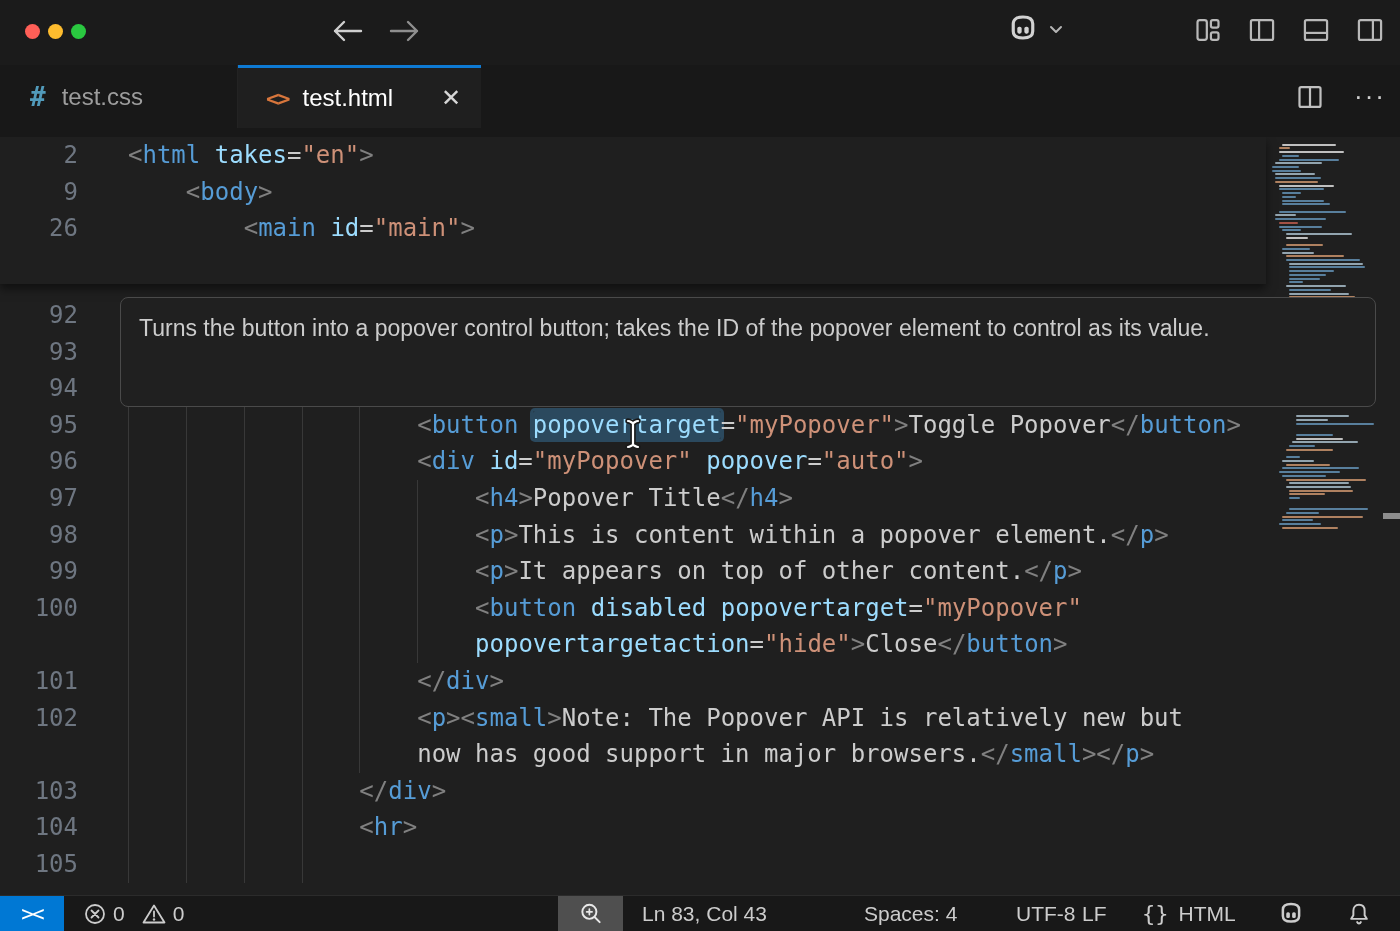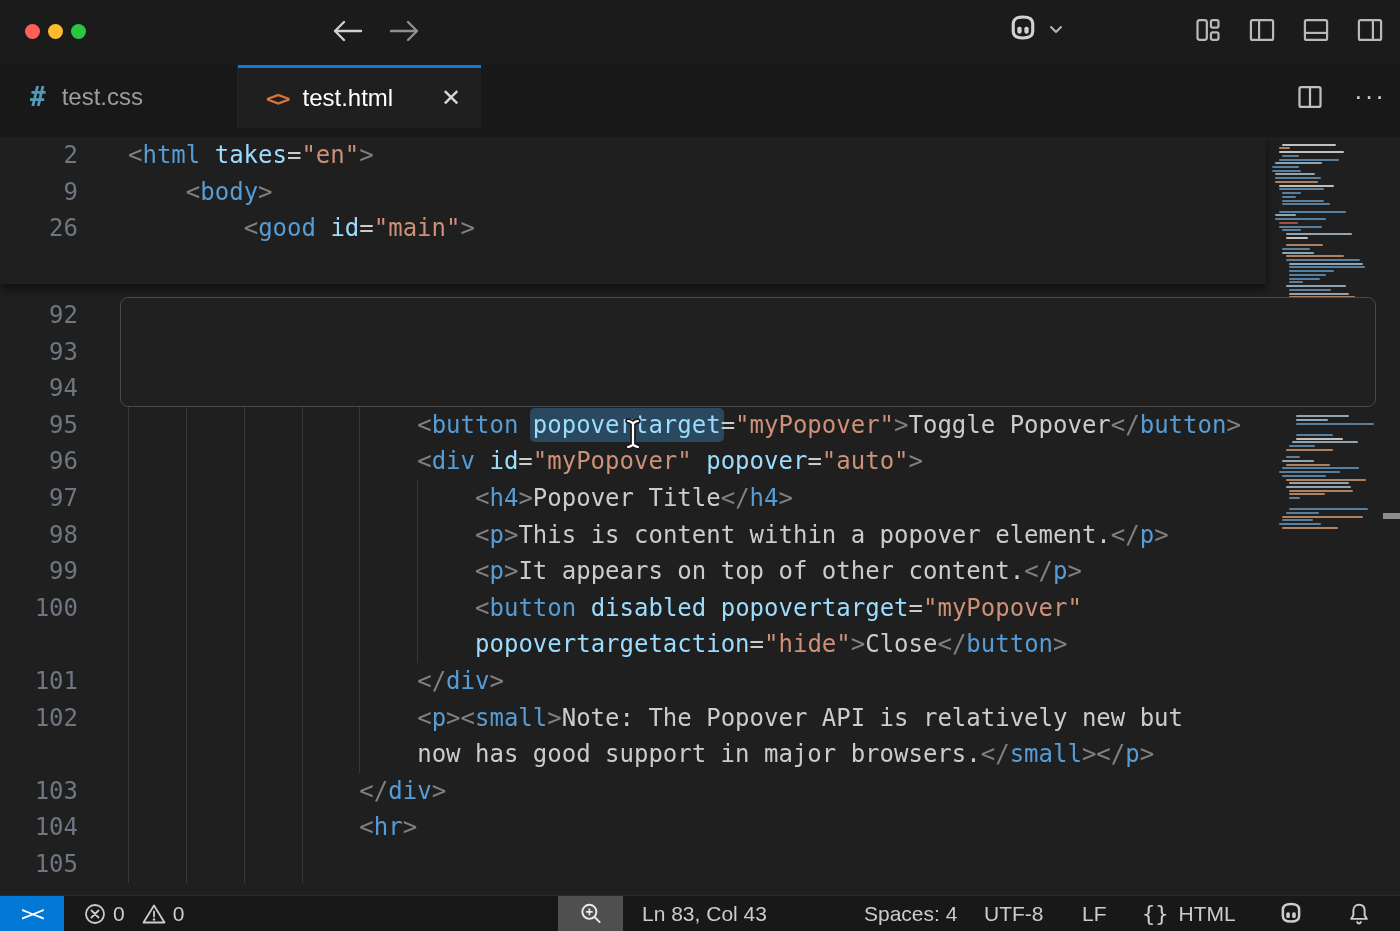--- a/index.html
+++ b/index.html
@@ -61,21 +61,21 @@
 
   
   .statusbar { position:relative; height:36px; background:#181818; border-top:1px solid #2b2b2b;
                color:#cccccc; font-size:21px; }
   .sb-item { position:absolute; top:0; height:35px; display:flex; align-items:center; gap:8px; white-space:nowrap; }
   .sb-remote { left:0; width:64px; background:#0078d4; color:#ffffff; justify-content:center;
                font-family:"DejaVu Sans Mono",monospace; font-size:21px; letter-spacing:-2px; }
   .sb-problems { left:83px; gap:6px; }
   .sb-problems .num { margin-right:10px; }
   .sb-zoom { left:558px; width:65px; background:#4f4f4f; justify-content:center; }
-  .sb-cursor { left:642px; } .sb-spaces { left:864px; } .sb-enc { left:984px; }
+  .sb-cursor { left:642px; } .sb-spaces { left:864px; } .sb-enc { left:1016px; }
   .sb-eol { left:1082px; } .sb-lang { left:1142px; gap:10px; }
   .sb-copilot { left:1276px; } .sb-bell { left:1346px; }
   .brace { font-family:"DejaVu Sans Mono",monospace; font-size:22px; }
   svg { display:block; }
 </style>
 </head>
 <body>
 
 <div class="window">
 
@@ -271,24 +271,25 @@
         <div class="crow" style="top: 562.6px;"><span class="guide" style="left: 128px;"></span><span class="guide" style="left: 185.84px;"></span><span class="guide" style="left: 243.68px;"></span><span class="guide" style="left: 301.52px;"></span><span class="guide" style="left: 359.36px;"></span><span class="ln">102</span><span class="codespan" style="left: 417.2px;"><span class="tok-p">&lt;</span><span class="tok-t">p</span><span class="tok-p">&gt;</span><span class="tok-p">&lt;</span><span class="tok-t">small</span><span class="tok-p">&gt;</span><span class="tok-d">Note: The Popover API is relatively new but</span></span></div>
         <div class="crow" style="top: 599.2px;"><span class="guide" style="left: 128px;"></span><span class="guide" style="left: 185.84px;"></span><span class="guide" style="left: 243.68px;"></span><span class="guide" style="left: 301.52px;"></span><span class="guide" style="left: 359.36px;"></span><span class="ln"></span><span class="codespan" style="left: 417.2px;"><span class="tok-d">now has good support in major browsers.</span><span class="tok-p">&lt;/</span><span class="tok-t">small</span><span class="tok-p">&gt;</span><span class="tok-p">&lt;/</span><span class="tok-t">p</span><span class="tok-p">&gt;</span></span></div>
         <div class="crow" style="top: 635.8px;"><span class="guide" style="left: 128px;"></span><span class="guide" style="left: 185.84px;"></span><span class="guide" style="left: 243.68px;"></span><span class="guide" style="left: 301.52px;"></span><span class="ln">103</span><span class="codespan" style="left: 359.36px;"><span class="tok-p">&lt;/</span><span class="tok-t">div</span><span class="tok-p">&gt;</span></span></div>
         <div class="crow" style="top: 672.4px;"><span class="guide" style="left: 128px;"></span><span class="guide" style="left: 185.84px;"></span><span class="guide" style="left: 243.68px;"></span><span class="guide" style="left: 301.52px;"></span><span class="ln">104</span><span class="codespan" style="left: 359.36px;"><span class="tok-p">&lt;</span><span class="tok-t">hr</span><span class="tok-p">&gt;</span></span></div>
         <div class="crow" style="top: 709px;"><span class="guide" style="left: 128px;"></span><span class="guide" style="left: 185.84px;"></span><span class="guide" style="left: 243.68px;"></span><span class="guide" style="left: 301.52px;"></span><span class="ln">105</span></div>
       </div>
 
     <div class="sticky" id="sticky-rows">
         <div class="crow" style="top: 0px;"><span class="ln">2</span><span class="codespan" style="left: 128px;"><span class="tok-p">&lt;</span><span class="tok-t">html</span><span class="tok-d"> </span><span class="tok-a">takes</span><span class="tok-d">=</span><span class="tok-s">"en"</span><span class="tok-p">&gt;</span></span></div>
         <div class="crow" style="top: 36.6px;"><span class="ln">9</span><span class="codespan" style="left: 185.84px;"><span class="tok-p">&lt;</span><span class="tok-t">body</span><span class="tok-p">&gt;</span></span></div>
-        <div class="crow" style="top: 73.2px;"><span class="ln">26</span><span class="codespan" style="left: 243.68px;"><span class="tok-p">&lt;</span><span class="tok-t">good</span><span class="tok-d"> </span><span class="tok-a">id</span><span class="tok-d">=</span><span class="tok-s">"main"</span><span class="tok-p">&gt;</span></span></div>
+        <div class="crow" style="top: 73.2px;"><span class="ln">26</span><span class="codespan" style="left: 243.68px;"><span class="tok-p">&lt;</span><span class="tok-t">main</span><span class="tok-d"> </span><span class="tok-a">id</span><span class="tok-d">=</span><span class="tok-s">"main"</span><span class="tok-p">&gt;</span></span></div>
       </div>
 
     <div class="hover-tip">
+      <div class="tip-l1">Turns the button into a popover control button; takes the ID of the popover element to control as its value.</div>
     </div>
 
     <svg class="ibeam" width="20" height="34" viewBox="0 0 20 34">
       <g stroke="#1a1a1a" stroke-width="5.5" fill="none" stroke-linecap="round">
         <path d="M5 4 C7.5 4 8.8 6 10 6 C11.2 6 12.5 4 15 4"></path>
         <path d="M10 6 V28"></path>
         <path d="M5 30 C7.5 30 8.8 28 10 28 C11.2 28 12.5 30 15 30"></path>
       </g>
       <g stroke="#ffffff" stroke-width="2.2" fill="none" stroke-linecap="round">
         <path d="M5 4 C7.5 4 8.8 6 10 6 C11.2 6 12.5 4 15 4"></path>

